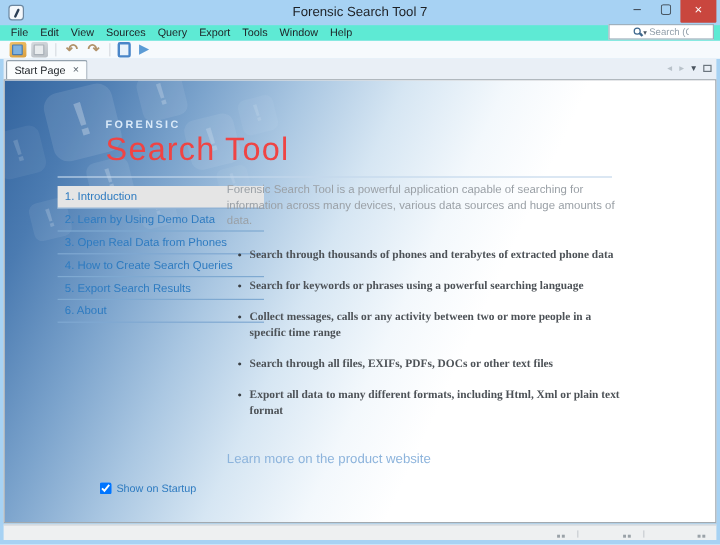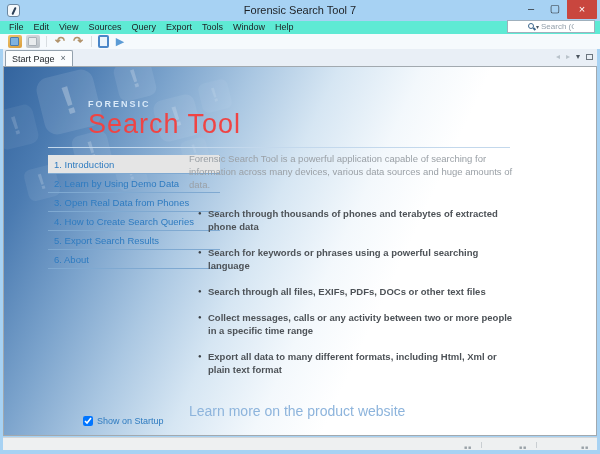--- a/index.html
+++ b/index.html
@@ -92,26 +92,26 @@
   .nav { position:absolute; left:44px; top:88px; width:172px; }
   .nav-item {
     font-size:9.5px; color:#2e7bc0; padding:4px 2px 3px 6px;
     border-bottom:1px solid #7fa9d1; cursor:default;
   }
   .nav-item.selected { background:#e5e5e5; }
   
   .main { position:absolute; left:185px; top:85px; width:330px; }
   .intro { font-size:9.5px; line-height:13px; color:#9aa0a6; margin-bottom:16px; }
   .bullets { list-style:none; }
-  .bullet { display:flex; margin-bottom:13px; }
+  .bullet { display:flex; margin-bottom:13px;font-family:Liberation Serif, serif; }
   .bullet-dot { width:19px; padding-left:9px; font-size:6px; line-height:13px; color:#3a3f44; }
   .bullet-text { flex:1; font-size:9.5px; line-height:13px; font-weight:bold; color:#4d5257; }
-  .learn-link { display:inline-block; margin-top:14px; font-size:14px; color:#8db4dc; text-decoration:none; }
-  
-  .startup { position:absolute; left:52px; bottom:9px; display:flex; align-items:center; gap:4px;padding-left:27px; }
+  .learn-link { display:inline-block; margin-top:14px; font-size:11px; color:#8db4dc; text-decoration:none; }
+  
+  .startup { position:absolute; left:52px; bottom:23px; display:flex; align-items:center; gap:4px;padding-left:27px; }
   .startup input { width:10px; height:10px; margin:0; }
   .startup-label { font-size:9px; color:#2e7bc0; }
   
   .statusbar {
     position:absolute; left:3px; right:3px; top:437px; height:13px;
     background:#eef0f1; border-top:1px solid #d2d6d9;
   }
   .grip { position:absolute; top:4px; width:1px; height:6px; background:#c9ced2; }
   .dots { position:absolute; top:6px; font-size:5px; color:#9aa2a8; letter-spacing:1px; }
 </style>
@@ -205,25 +205,25 @@
         <li class="bullet">
           <span class="bullet-dot">●</span>
           <span class="bullet-text">Search through thousands of phones and terabytes of extracted phone data</span>
         </li>
         <li class="bullet">
           <span class="bullet-dot">●</span>
           <span class="bullet-text">Search for keywords or phrases using a powerful searching language</span>
         </li>
         <li class="bullet">
           <span class="bullet-dot">●</span>
+          <span class="bullet-text">Collect messages, calls or any activity between two or more people in a specific time range</span>
+        </li>
+        <li class="bullet">
+          <span class="bullet-dot">●</span>
           <span class="bullet-text">Search through all files, EXIFs, PDFs, DOCs or other text files</span>
-        </li>
-        <li class="bullet">
-          <span class="bullet-dot">●</span>
-          <span class="bullet-text">Collect messages, calls or any activity between two or more people in a specific time range</span>
         </li>
         <li class="bullet">
           <span class="bullet-dot">●</span>
           <span class="bullet-text">Export all data to many different formats, including Html, Xml or plain text format</span>
         </li>
       </ul>
       <a class="learn-link" href="#">Learn more on the product website</a>
     </div>
 
     <div class="startup">

